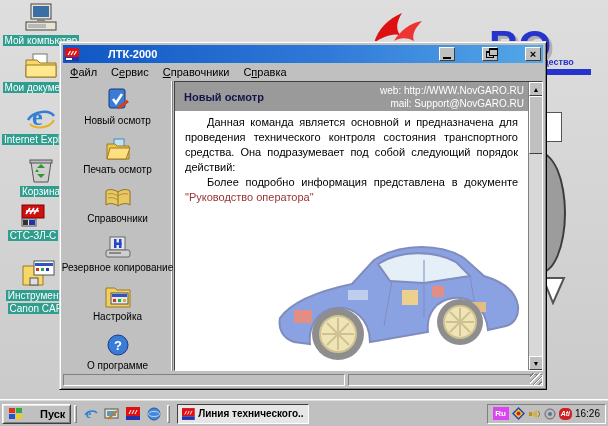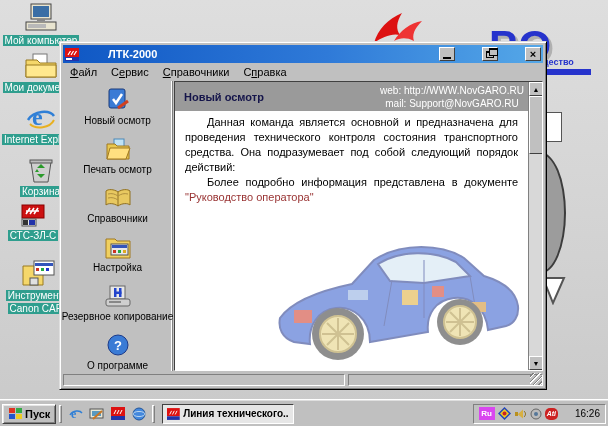--- a/index.html
+++ b/index.html
@@ -79,21 +79,21 @@
   .sbtn .lbl { font-size:10px; white-space:nowrap; margin-top:1px; }
 
   
   .contentwrap { flex:1; position:relative; background:#fff; margin-left:1px;
     border-top:1px solid #404040; border-left:1px solid #404040;
     border-right:1px solid #fff; border-bottom:1px solid #fff;
     display:flex; flex-direction:column; overflow:hidden; }
   .cheader { height:29px; background:#9a9a9a; display:flex; align-items:center;
     justify-content:space-between; padding:0 18px 0 9px; flex:none; }
   .cheader .htitle { font-weight:bold; font-size:11px; color:#14144a; }
-  .cheader .hlinks { text-align:center; color:#fff; font-size:10px; line-height:13px; }
+  .cheader .hlinks { text-align:right; color:#fff; font-size:10px; line-height:13px; }
   .cbody { flex:1; position:relative; padding:0 24px 0 10px; overflow:hidden; }
   .cbody .textlayer { position:relative; z-index:2; }
   .para { text-indent:22px; text-align:justify; line-height:15px; margin-top:4px; }
   ul.blist { margin:16px 0 0 32px; padding:0; }
   ul.blist li { margin-bottom:12px; line-height:13px; }
   .fpara { text-indent:22px; text-align:justify; line-height:15px; }
   .docname { color:#993333; }
   .car { position:absolute; right:16px; bottom:0px; z-index:1; }
 
   
@@ -110,39 +110,39 @@
   .spane { height:12px; }
   .spane1 { width:282px; }
   .spane2 { flex:1; position:relative; }
   .grip { position:absolute; right:0; bottom:0; width:12px; height:12px;
     background:repeating-linear-gradient(135deg, transparent 0 2px, #808080 2px 3px, #fff 3px 4px); cursor:nwse-resize; }
 
   
   .taskbar { position:absolute; left:0; right:0; top:400px; height:26px;
     background:#c0c0c0; border-top:1px solid #dfdfdf; box-shadow:0 -1px 0 #fff;
     display:flex; align-items:center; padding:0 2px; z-index:10; }
-  .startbtn { height:20px; display:flex; align-items:center; gap:2px;
+  .startbtn { height:20px; display:flex; align-items:center; gap:17px;
     padding:0 5px; font-weight:bold; font-size:11px; cursor:pointer; }
   .tb-handle { width:3px; height:18px; margin:0 3px;
     border-top:1px solid #fff; border-left:1px solid #fff;
     border-right:1px solid #808080; border-bottom:1px solid #808080; }
   .qlaunch { display:flex; align-items:center; gap:4px; padding:0 2px; }
   .qicon { width:17px; height:17px; display:flex; align-items:center; justify-content:center; cursor:pointer; }
   .taskbtn { height:20px; width:132px; margin-left:4px; display:flex; align-items:center; gap:3px;
     padding:0 4px; background:#e6e6e6; font-size:10px; font-weight:bold; cursor:pointer;
     border-top:1px solid #404040; border-left:1px solid #404040;
     border-right:1px solid #fff; border-bottom:1px solid #fff; }
   .taskbtn .tlabel { white-space:nowrap; overflow:hidden; }
   .tray { margin-left:auto; height:20px; display:flex; align-items:center; gap:3px; padding:0 5px; background:#c0c0c0; }
   .lang { width:16px; height:13px; background:#d946ef; color:#fff; font-size:8px; font-weight:bold;
     display:flex; align-items:center; justify-content:center; cursor:pointer; }
   .trayic { display:flex; align-items:center; cursor:pointer; }
   .ati { height:12px; padding:0 2px; background:#cc2222; border-radius:5px; color:#fff;
     font-size:7px; font-style:italic; font-weight:bold; display:flex; align-items:center; }
-  .clock { font-size:10px; margin-left:14px;text-align:right; }
+  .clock { font-size:10px; margin-left:0;text-align:right; }
 </style>
 </head>
 <body>
 
 <svg class="wp-flame" width="52" height="34" viewBox="0 0 52 34">
   <path d="M2 32 C6 18 16 8 30 2 C24 12 24 18 28 24 C20 22 10 26 2 32 Z" fill="#dd1111"></path>
   <path d="M22 30 C28 20 38 12 50 10 C42 18 40 24 42 30 C34 26 28 27 22 30 Z" fill="#ee3333"></path>
 </svg>
 <div class="wp-brand-big">РО</div>
 <div class="wp-brand-small">щество</div>
@@ -277,42 +277,42 @@
             <path d="M14 5 V19" stroke="#907020"></path>
             <path d="M4 7 C8 6 11 7 14 9 M4 11 C8 10 11 11 14 13" stroke="#b09040" fill="none"></path>
             <path d="M24 7 C20 6 17 7 14 9" stroke="#b09040" fill="none"></path>
           </svg>
         </span>
         <span class="lbl">Справочники</span>
       </div>
       <div class="sbtn">
         <span class="ic">
           <svg width="28" height="24" viewBox="0 0 28 24">
+            <rect x="6" y="2" width="15" height="13" fill="#e8e8e8" stroke="#666"></rect>
+            <rect x="10" y="4" width="2.5" height="9" fill="#2244cc"></rect>
+            <rect x="15" y="4" width="2.5" height="9" fill="#2244cc"></rect>
+            <rect x="10" y="7.5" width="7.5" height="2.5" fill="#2244cc"></rect>
+            <rect x="2" y="15" width="24" height="7" rx="2" fill="#cfcfcf" stroke="#666"></rect>
+            <rect x="5" y="17" width="12" height="2" fill="#888"></rect>
+          </svg>
+        </span>
+        <span class="lbl">Резервное копирование</span>
+      </div>
+      <div class="sbtn">
+        <span class="ic">
+          <svg width="28" height="24" viewBox="0 0 28 24">
             <path d="M2 4 h9 l2 2 h13 v17 H2 Z" fill="#f0d060" stroke="#a07820"></path>
             <rect x="7" y="9" width="17" height="11" fill="#e8e8e8" stroke="#555"></rect>
             <rect x="8" y="10" width="15" height="3" fill="#3355bb"></rect>
             <rect x="9" y="15" width="3" height="3" fill="#cc3322"></rect>
             <rect x="14" y="15" width="3" height="3" fill="#22aa44"></rect>
             <rect x="19" y="15" width="3" height="3" fill="#ddaa22"></rect>
           </svg>
         </span>
         <span class="lbl">Настройка</span>
-      </div>
-      <div class="sbtn">
-        <span class="ic">
-          <svg width="28" height="24" viewBox="0 0 28 24">
-            <rect x="6" y="2" width="15" height="13" fill="#e8e8e8" stroke="#666"></rect>
-            <rect x="10" y="4" width="2.5" height="9" fill="#2244cc"></rect>
-            <rect x="15" y="4" width="2.5" height="9" fill="#2244cc"></rect>
-            <rect x="10" y="7.5" width="7.5" height="2.5" fill="#2244cc"></rect>
-            <rect x="2" y="15" width="24" height="7" rx="2" fill="#cfcfcf" stroke="#666"></rect>
-            <rect x="5" y="17" width="12" height="2" fill="#888"></rect>
-          </svg>
-        </span>
-        <span class="lbl">Резервное копирование</span>
       </div>
       <div class="sbtn">
         <span class="ic">
           <svg width="22" height="22" viewBox="0 0 22 22">
             <circle cx="11" cy="11" r="10" fill="#3a7bd5" stroke="#1a3a8a"></circle>
             <text x="11" y="16" text-anchor="middle" font-size="13" font-weight="bold" fill="#fff" font-family="Liberation Sans, sans-serif">?</text>
           </svg>
         </span>
         <span class="lbl">О программе</span>
       </div>

